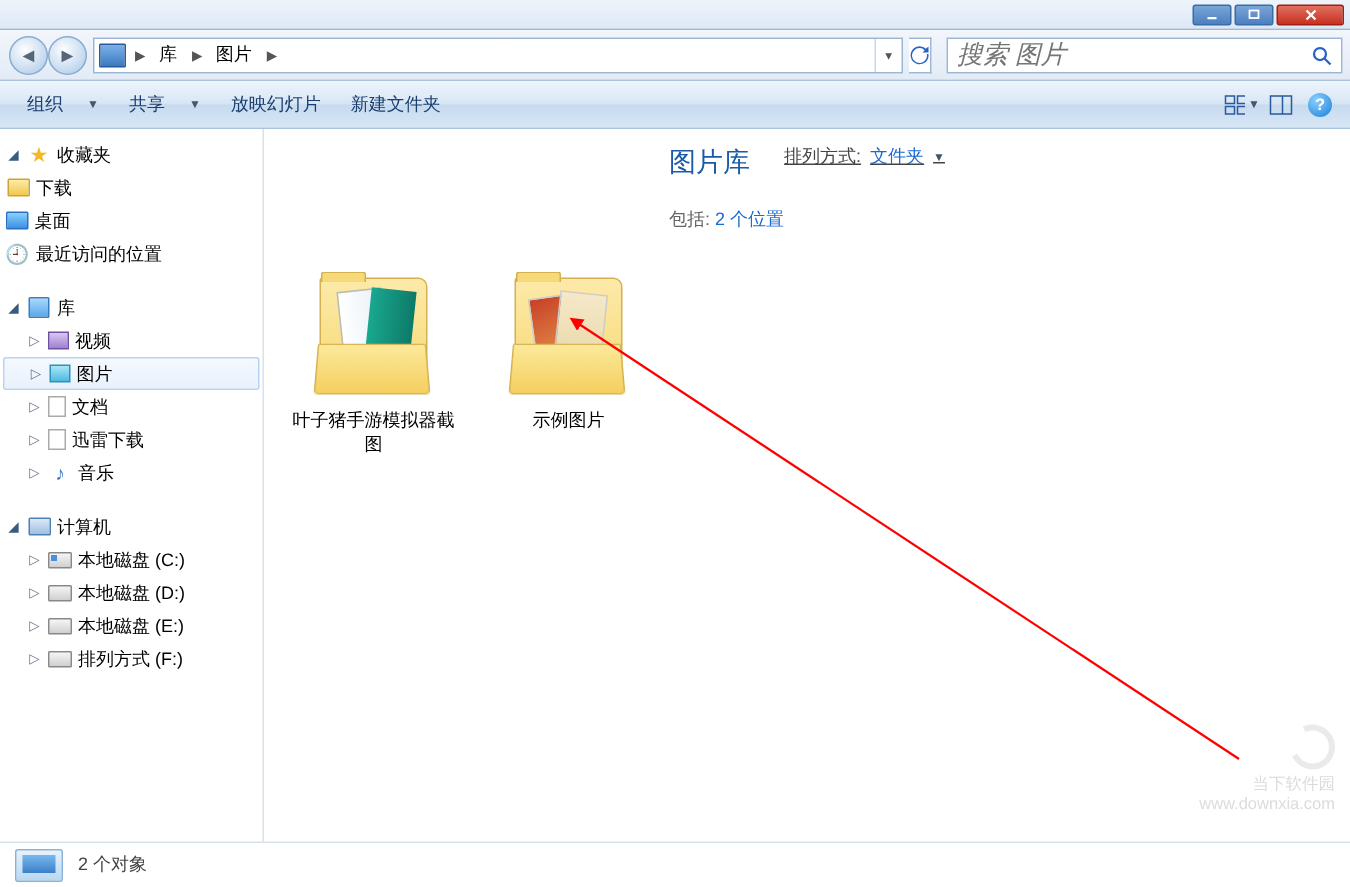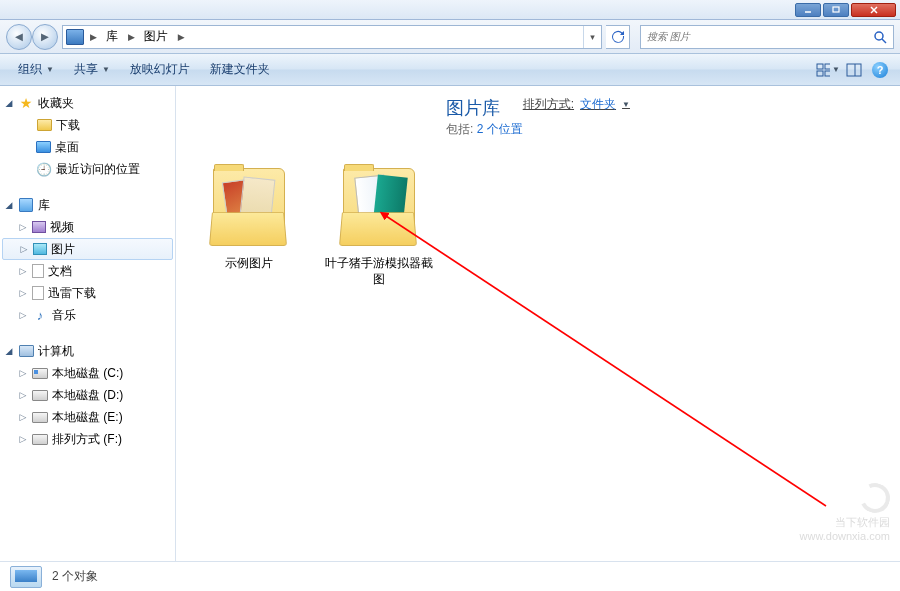--- a/index.html
+++ b/index.html
@@ -16,55 +16,55 @@
 .navbar { height: 34px; background: linear-gradient(#f2f6fb, #e2ebf6); display: flex; align-items: center; padding: 0 6px; gap: 4px; border-bottom: 1px solid #a9c1dc; }
 .nav-arrows { display: flex; gap: 0; }
 .nav-arrow { width: 26px; height: 26px; border-radius: 50%; background: radial-gradient(circle at 40% 35%, #fdfeff, #cfe0f2 55%, #a9c6e5); border: 1px solid #8aaad0; display: flex; align-items: center; justify-content: center; color: #567; font-size: 13px; }
 .breadcrumb { flex: 0 0 540px; height: 24px; background: #fff; border: 1px solid #9db6d4; display: flex; align-items: center; font-size: 12px; }
 .bc-icon { width: 18px; height: 16px; margin: 0 3px; background: linear-gradient(#7bb1e8,#3c7ac0); border:1px solid #2a5a9a; border-radius:1px; position:relative; }
 .bc-seg { padding: 0 6px; height: 100%; display: flex; align-items: center; border-right: 1px solid transparent; }
 .bc-arrow { color: #555; font-size: 9px; padding: 0 3px; }
 .bc-drop { width: 18px; border-left: 1px solid #c8d8ea; height:100%; display:flex; align-items:center; justify-content:center; color:#555; font-size:9px; margin-left:auto; }
 .refresh { width: 24px; height: 24px; border: 1px solid #9db6d4; border-left:none; background:#fff; display:flex; align-items:center; justify-content:center; color:#2962c4; }
 .searchbox { flex: 1; height: 24px; background: #fff; border: 1px solid #9db6d4; display: flex; align-items: center; margin-left: 6px; }
-.searchbox input { flex: 1; border: none; outline: none; font-size: 10px; padding: 0 6px; font-style: italic; color: #6d28d9; }
+.searchbox input { flex: 1; border: none; outline: none; font-size: 17px; padding: 0 6px; font-style: italic; color: #6d28d9; }
 .search-btn { width: 26px; height: 100%; display:flex; align-items:center; justify-content:center; color:#2962c4; }
 
 
 .toolbar { height: 32px; background: linear-gradient(#eef5fc, #d7e6f5 48%, #c7dbef 52%, #d7e6f5); display: flex; align-items: center; padding: 0 8px; font-size: 12px; color: #1a3e6e; border-bottom: 1px solid #a9c1dc; }
-.tb-item { padding: 4px 10px; display: flex; align-items: center; gap: 4px; border-radius: 2px; }
+.tb-item { padding: 4px 10px; display: flex; align-items: center; gap: 16px; border-radius: 2px; }
 .tb-drop { font-size: 8px; color: #456; }
 .tb-right { margin-left: auto; display: flex; gap: 2px; align-items:center; }
 .tb-icon { width: 24px; height: 22px; display:flex; align-items:center; justify-content:center; color:#2a5a9a; border-radius:2px; }
 .helpq { width:16px; height:16px; border-radius:50%; background:radial-gradient(circle at 35% 30%,#8bd0ff,#1a7fd8); color:#fff; font-size:11px; font-weight:bold; display:flex; align-items:center; justify-content:center; }
 
 
 .body { display: flex; height: 475px; }
 .sidebar { width: 176px; border-right: 1px solid #d8e2ee; padding: 6px 0; overflow: hidden; font-size: 12px; }
 .tree-group { margin-bottom: 14px; }
 .tree-row { display: flex; align-items: center; height: 22px; padding-left: 4px; gap: 4px; white-space: nowrap; }
-.tree-row.l1 { padding-left: 36px; }
+.tree-row.l1 { padding-left: 4px; }
 .tree-row.l1b { padding-left: 18px; }
 .tree-row.sel { background: linear-gradient(#f5f9fe,#e8f1fb); border: 1px solid #b5d3f3; border-radius: 2px; margin: 0 2px; padding-left: 16px; }
 .tri { width: 10px; font-size: 9px; color: #6b7c90; text-align:center; }
 .tri.open { color: #3a5a80; }
 .ticon { width: 16px; height: 16px; display:flex; align-items:center; justify-content:center; }
 .star { color: #f5b81e; font-size: 14px; }
 .folder-ic { width:15px; height:12px; background: linear-gradient(#fdeaa8,#f0c94e); border:1px solid #cda434; border-radius:1px; position:relative; }
 .lib-ic { width:14px; height:14px; background: linear-gradient(#a8d8ff,#5ba8e8); border:1px solid #3a7ac0; border-radius:1px; }
 .drive-ic { width:16px; height:11px; background: linear-gradient(#f5f5f5,#d0d0d0); border:1px solid #888; border-radius:1px; position:relative; }
 .drive-ic.sys::after { content:''; position:absolute; left:1px; top:1px; width:4px; height:4px; background:#4a90e0; }
 .music-ic { color:#3a7ac0; font-size:13px; }
 .pc-ic { width:15px; height:12px; background:linear-gradient(#d8e8f8,#a0c0e0); border:1px solid #5080b0; border-radius:1px; }
 
 
 .content { flex: 1; padding: 10px 18px; position: relative; }
 .lib-header { display: flex; justify-content: center; align-items: flex-start; }
 .lib-title { font-size: 18px; color: #1a5aa8; }
-.lib-sub { font-size: 12px; color: #666; margin-top: 1px; }
+.lib-sub { font-size: 12px; color: #666; margin-top: 18px; }
 .lib-sub .link { color: #1a6ad0; }
 .sort { font-size: 12px; color: #444; display:flex; align-items:center; gap:6px;text-decoration:underline; }
 .sort .link { color: #1a6ad0; }
 .items { display: flex; gap: 20px; margin-top: 24px; }
 .item { width: 110px; text-align: center; font-size: 12px; }
 .thumb { width: 88px; height: 88px; margin: 0 auto 6px; position: relative; }
 .fold-back { position:absolute; left:8px; top:6px; width:72px; height:70px; background:linear-gradient(#fdeaa8,#f6d978); border:1px solid #d4b050; border-radius:2px 6px 2px 2px; }
 .fold-back::before { content:''; position:absolute; top:-5px; left:0; width:28px; height:6px; background:#f6d978; border:1px solid #d4b050; border-bottom:none; border-radius:2px 2px 0 0; }
 .prev1 .p { position:absolute; border:1px solid #ccc; }
 .prev1 .pa { left:20px; top:18px; width:32px; height:48px; background:linear-gradient(160deg,#c84028,#e8a050); transform:rotate(-8deg); }
@@ -287,36 +287,36 @@
       </div>
       <div class="sort">
         <span>排列方式:</span>
         <span class="link">文件夹</span>
         <span class="tb-drop">▼</span>
       </div>
     </div>
 
     <div class="items">
       <div class="item">
+        <div class="thumb prev2">
+          <div class="fold-back"></div>
+            <div class="p pa"></div>
+            <div class="p pb"></div>
+            <div class="fold-front"></div>
+        </div>
+        <div class="item-label">叶子猪手游模拟器截图</div>
+      </div>
+      <div class="item">
         <div class="thumb prev1">
           <div class="fold-back"></div>
             <div class="p pa"></div>
             <div class="p pb"></div>
             <div class="fold-front"></div>
         </div>
         <div class="item-label">示例图片</div>
-      </div>
-      <div class="item">
-        <div class="thumb prev2">
-          <div class="fold-back"></div>
-            <div class="p pa"></div>
-            <div class="p pb"></div>
-            <div class="fold-front"></div>
-        </div>
-        <div class="item-label">叶子猪手游模拟器截图</div>
       </div>
     </div>
 
     <svg class="annot" style="left:200px;top:120px" width="460" height="310">
       <defs>
           <marker id="ah" markerWidth="8" markerHeight="8" refX="1" refY="3" orient="auto">
             <path d="M0,0 L6,3 L0,6 Z" fill="red"></path>
           </marker>
         </defs>
       <line x1="450" y1="300" x2="10" y2="10" stroke="red" stroke-width="1.5" marker-end="url(#ah)"></line>

